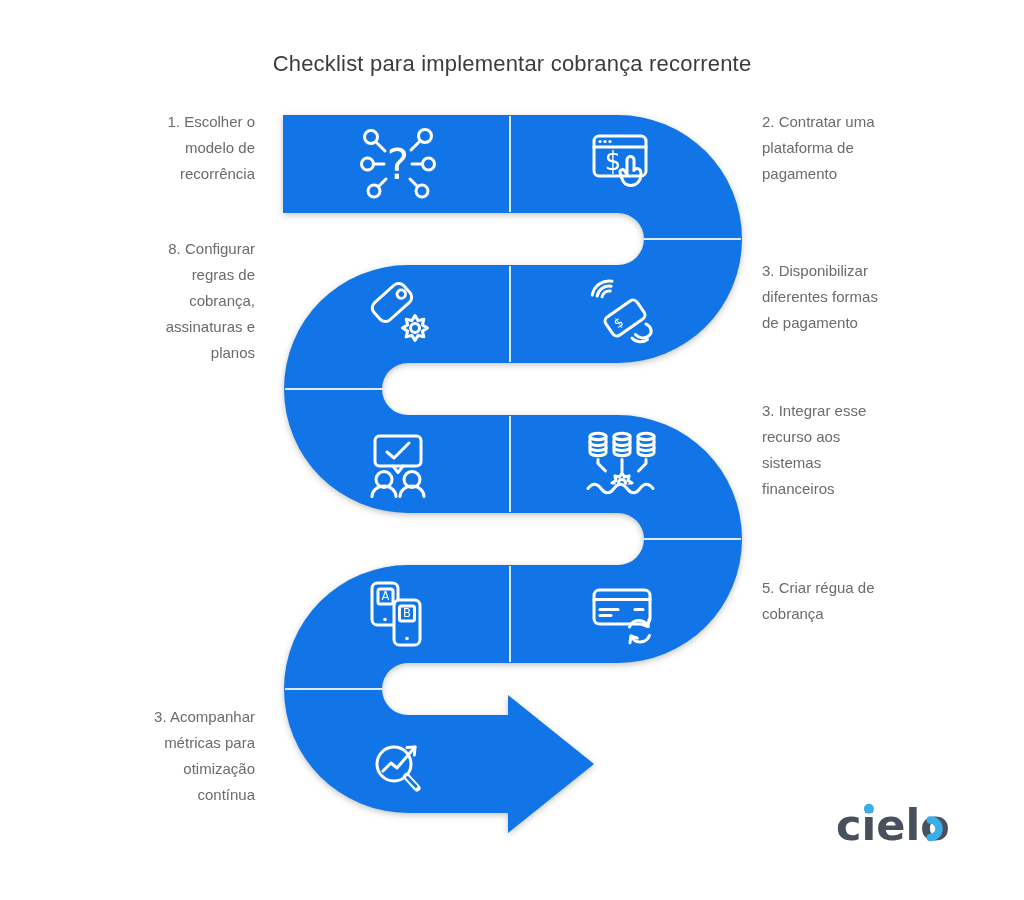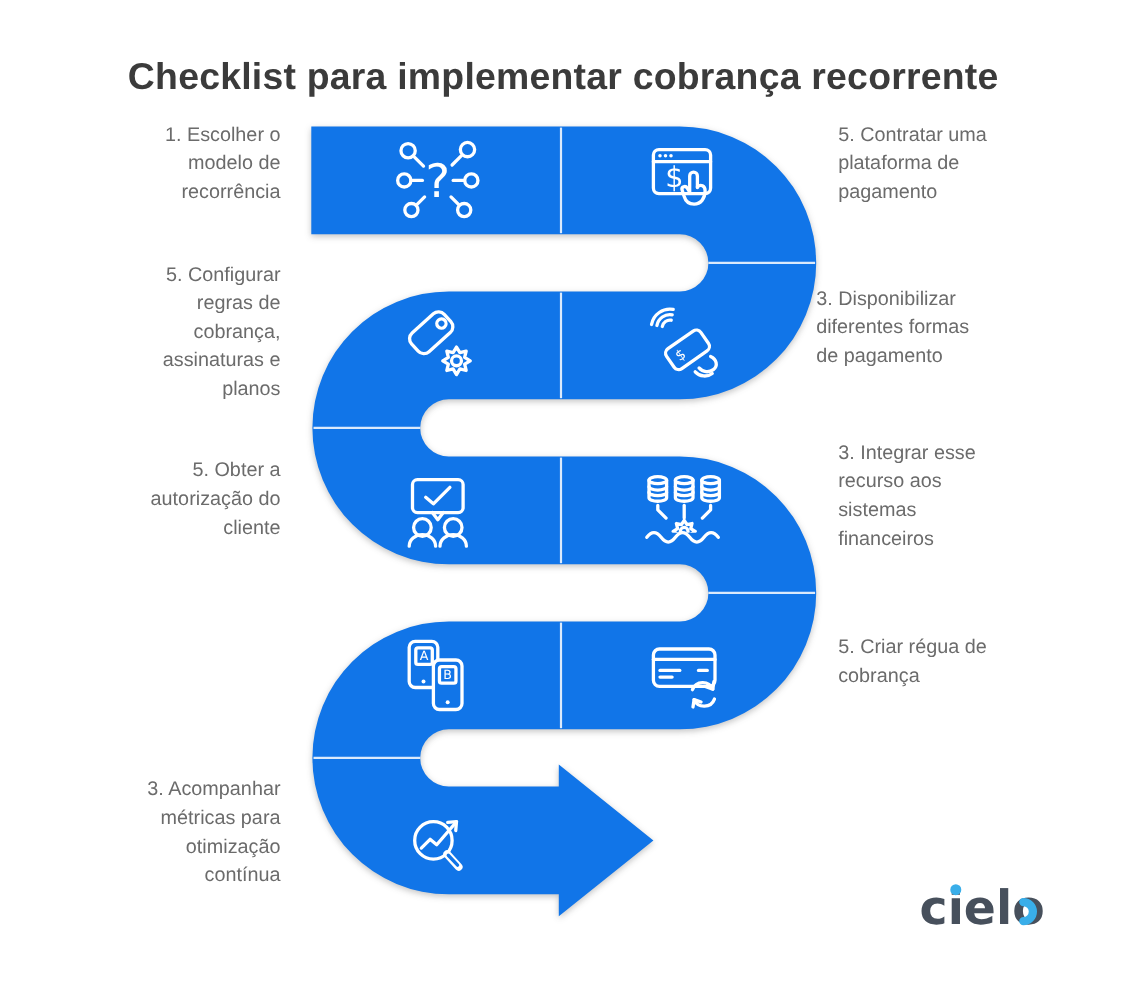--- a/index.html
+++ b/index.html
@@ -3,36 +3,36 @@
 <meta charset="utf-8">
 <style>
   :root{
     --snake-blue:#1175E8; --icon-stroke:#FFFFFF; --text-gray:#6B6B6B;
     --title-dark:#3B3B3B; --logo-slate:#47505C; --logo-accent:#39AEE9; --divider:#FFFFFF;
   }
   html,body{margin:0;padding:0;background:#fff;}
   .canvas{position:relative;width:1024px;height:900px;background:#fff;overflow:hidden;
           font-family:"Liberation Sans",sans-serif;}
   .title{position:absolute;top:51px;left:0;width:100%;margin:0;text-align:center;
-         font-size:34px;font-weight:700;color:var(--title-dark);letter-spacing:.2px;}
+         font-size:22px;font-weight:400;color:var(--title-dark);letter-spacing:.2px;}
   .diagram{position:absolute;left:0;top:0;}
   .snake{fill:var(--snake-blue);filter:drop-shadow(0 2px 3px rgba(40,40,40,.28));}
   .divider-line{stroke:var(--divider);stroke-width:2;fill:none;opacity:.85;}
   .ic{stroke:var(--icon-stroke);stroke-width:3;fill:none;stroke-linecap:round;stroke-linejoin:round;}
   .ic .fillw{fill:var(--icon-stroke);stroke:none;}
   .ic .fillblue{fill:var(--snake-blue);}
   .ic .strokeblue{stroke:var(--snake-blue);}
   .ic text{fill:var(--icon-stroke);stroke:none;text-anchor:middle;
            font-family:"DejaVu Sans",sans-serif;}
-  .step{position:absolute;color:var(--text-gray);font-size:18px;line-height:26px;
+  .step{position:absolute;color:var(--text-gray);font-size:15px;line-height:26px;
         white-space:pre-line;}
   .right-align{text-align:right;}
   .s1{left:55px;top:109px;width:200px}
   .s2{left:762px;top:109px;width:220px}
-  .s3{left:742px;top:258px;width:220px}
+  .s3{left:762px;top:258px;width:220px}
   .s4{left:55px;top:236px;width:200px}
   .s5{left:55px;top:414px;width:200px}
   .s6{left:762px;top:398px;width:220px}
   .s7{left:762px;top:575px;width:220px}
   .s8{left:55px;top:563px;width:200px}
   .s9{left:55px;top:704px;width:200px}
   .logo{position:absolute;left:834px;top:800px;}
   .logo text{fill:var(--logo-slate);font-family:"DejaVu Sans",sans-serif;font-weight:700;}
   .logo .accent{stroke:var(--logo-accent);fill:none;stroke-linecap:round;}
   .logo .accent-dot{fill:var(--logo-accent);}
@@ -185,34 +185,31 @@
       <path d="M25,47 L33,39 L39,44 L57,23"></path>
       <path d="M57,23 L49,23.6 M57,23 L56.3,31"></path>
       <path d="M48.5,52.5 L59,64" stroke-width="7"></path>
       <path class="strokeblue" d="M49.5,53.5 L58,62.5"></path>
     </g>
   </svg>
 
   <div class="step s1 right-align">1. Escolher o
 modelo de
 recorrência</div>
-  <div class="step s2">5. Contratar uma
+  <div class="step s2">2. Contratar uma
 plataforma de
 pagamento</div>
   <div class="step s3">3. Disponibilizar
 diferentes formas
 de pagamento</div>
-  <div class="step s4 right-align">5. Configurar
+  <div class="step s4 right-align">8. Configurar
 regras de
 cobrança,
 assinaturas e
 planos</div>
-  <div class="step s5 right-align">5. Obter a
-autorização do
-cliente</div>
   <div class="step s6">3. Integrar esse
 recurso aos
 sistemas
 financeiros</div>
   <div class="step s7">5. Criar régua de
 cobrança</div>
   <div class="step s9 right-align">3. Acompanhar
 métricas para
 otimização
 contínua</div>

